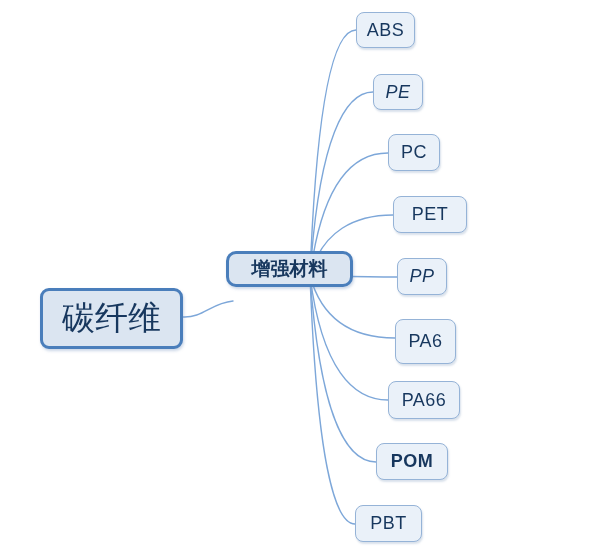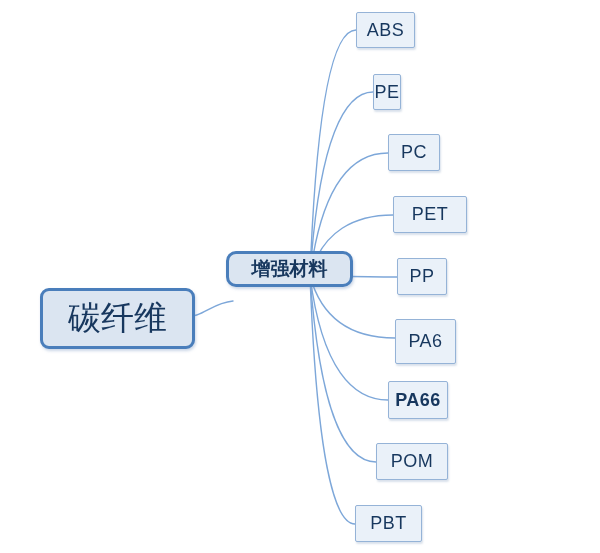--- a/index.html
+++ b/index.html
@@ -36,52 +36,52 @@
   .node {
     position: absolute;
     z-index: 2;
     display: flex;
     align-items: center;
     justify-content: center;
     color: var(--text);
     cursor: default;
   }
   .root-node {
-    left: 40px; top: 288px; width: 155px; height: 61px;
+    left: 40px; top: 288px; width: 143px; height: 61px;
     background: var(--node-fill-primary);
     border: 3px solid var(--node-border-primary);
     border-radius: 9px;
     font-size: 33px;
     box-shadow: 1px 2px 3px rgba(110,140,185,0.35);
   }
   .branch-node {
     left: 226px; top: 251px; width: 127px; height: 36px;
     background: var(--node-fill-primary);
     border: 3px solid var(--node-border-primary);
     border-radius: 10px;
     font-size: 19px;
     font-weight: bold;
     box-shadow: 1px 2px 3px rgba(110,140,185,0.35);
   }
   .leaf-node {
     background: var(--leaf-fill);
     border: 1.5px solid var(--leaf-border);
-    border-radius: 2px;
+    border-radius: 8px;
     font-size: 18px;
     letter-spacing: 0.5px;
     box-shadow: 1px 2px 2px rgba(130,155,190,0.3);
   }
   .n-abs  { left: 356px; top: 12px;  width: 59px; height: 36px; }
-  .n-pe   { left: 373px; top: 74px;  width: 28px; height: 36px; }
+  .n-pe   { left: 373px; top: 74px;  width: 50px; height: 36px; font-style: italic; }
   .n-pc   { left: 388px; top: 134px; width: 52px; height: 37px; }
   .n-pet  { left: 393px; top: 196px; width: 74px; height: 37px; }
-  .n-pp   { left: 397px; top: 258px; width: 50px; height: 37px; }
+  .n-pp   { left: 397px; top: 258px; width: 50px; height: 37px; font-style: italic; }
   .n-pa6  { left: 395px; top: 319px; width: 61px; height: 45px; }
-  .n-pa66 { left: 388px; top: 381px; width: 60px; height: 38px; font-weight: bold; }
-  .n-pom  { left: 376px; top: 443px; width: 72px; height: 37px; }
+  .n-pa66 { left: 388px; top: 381px; width: 72px; height: 38px; }
+  .n-pom  { left: 376px; top: 443px; width: 72px; height: 37px; font-weight: bold; }
   .n-pbt  { left: 355px; top: 505px; width: 67px; height: 37px; }
   .node-label { pointer-events: none; }
 </style>
 </head>
 <body>
 
 <div class="canvas">
 
   <svg class="connectors" viewBox="0 0 600 553" xmlns="http://www.w3.org/2000/svg">
     <path d="M 183 317 C 203 318 211 303 233 301"></path>

